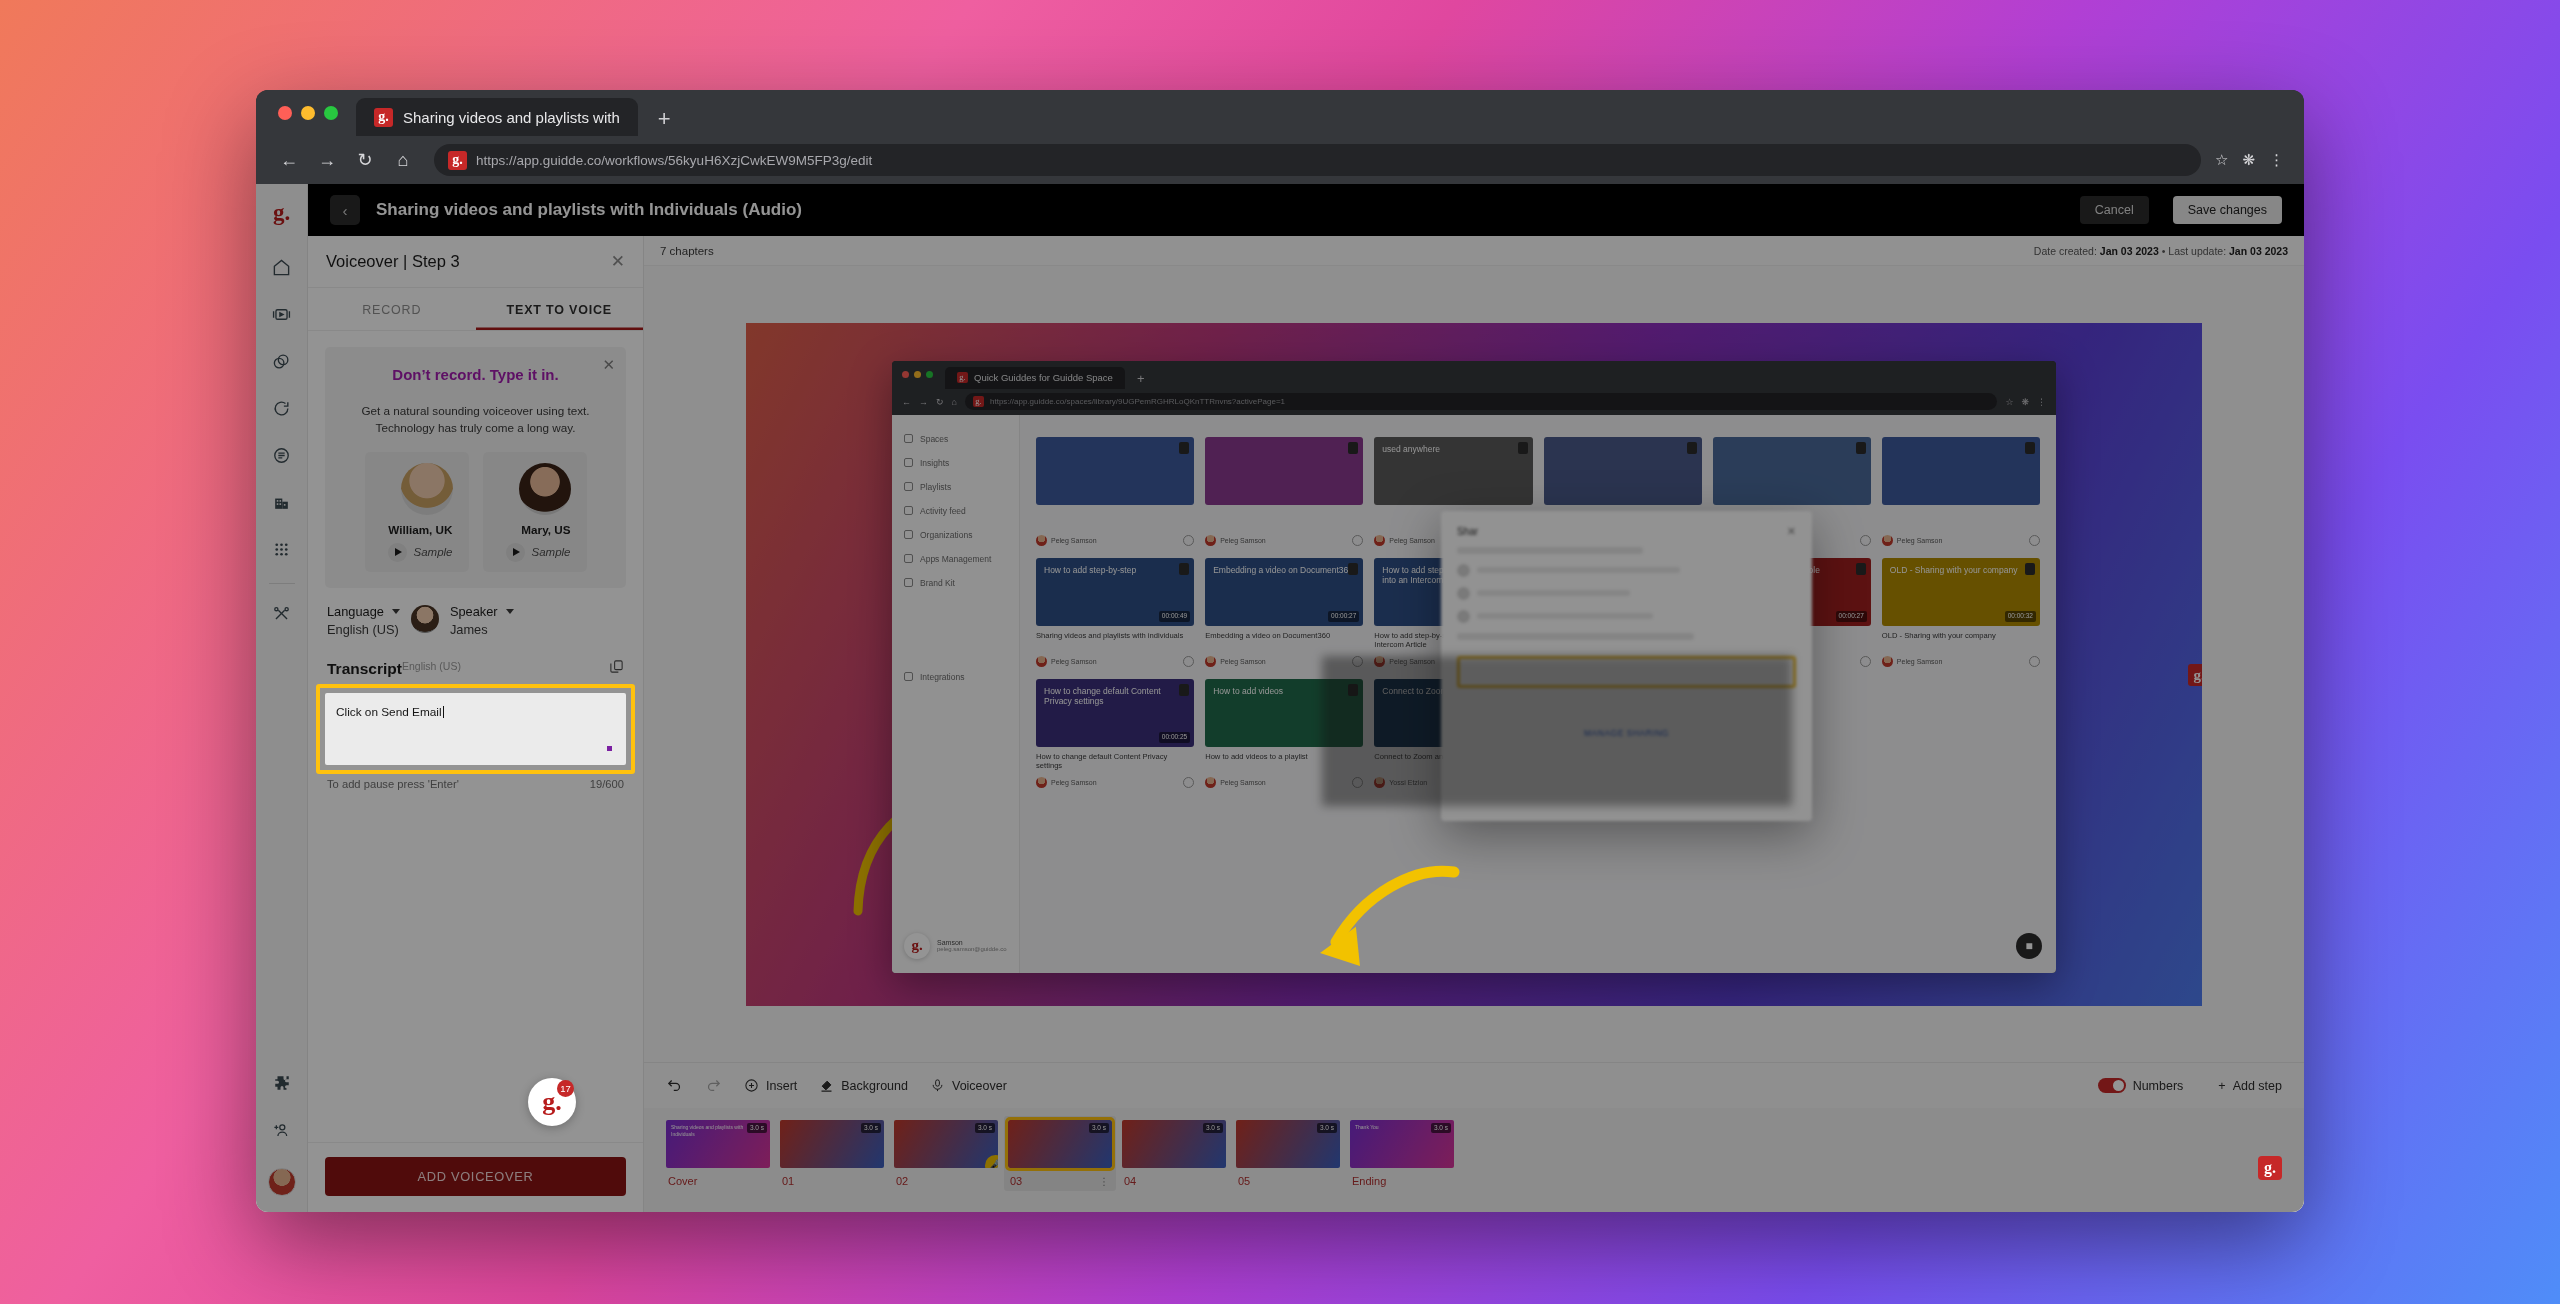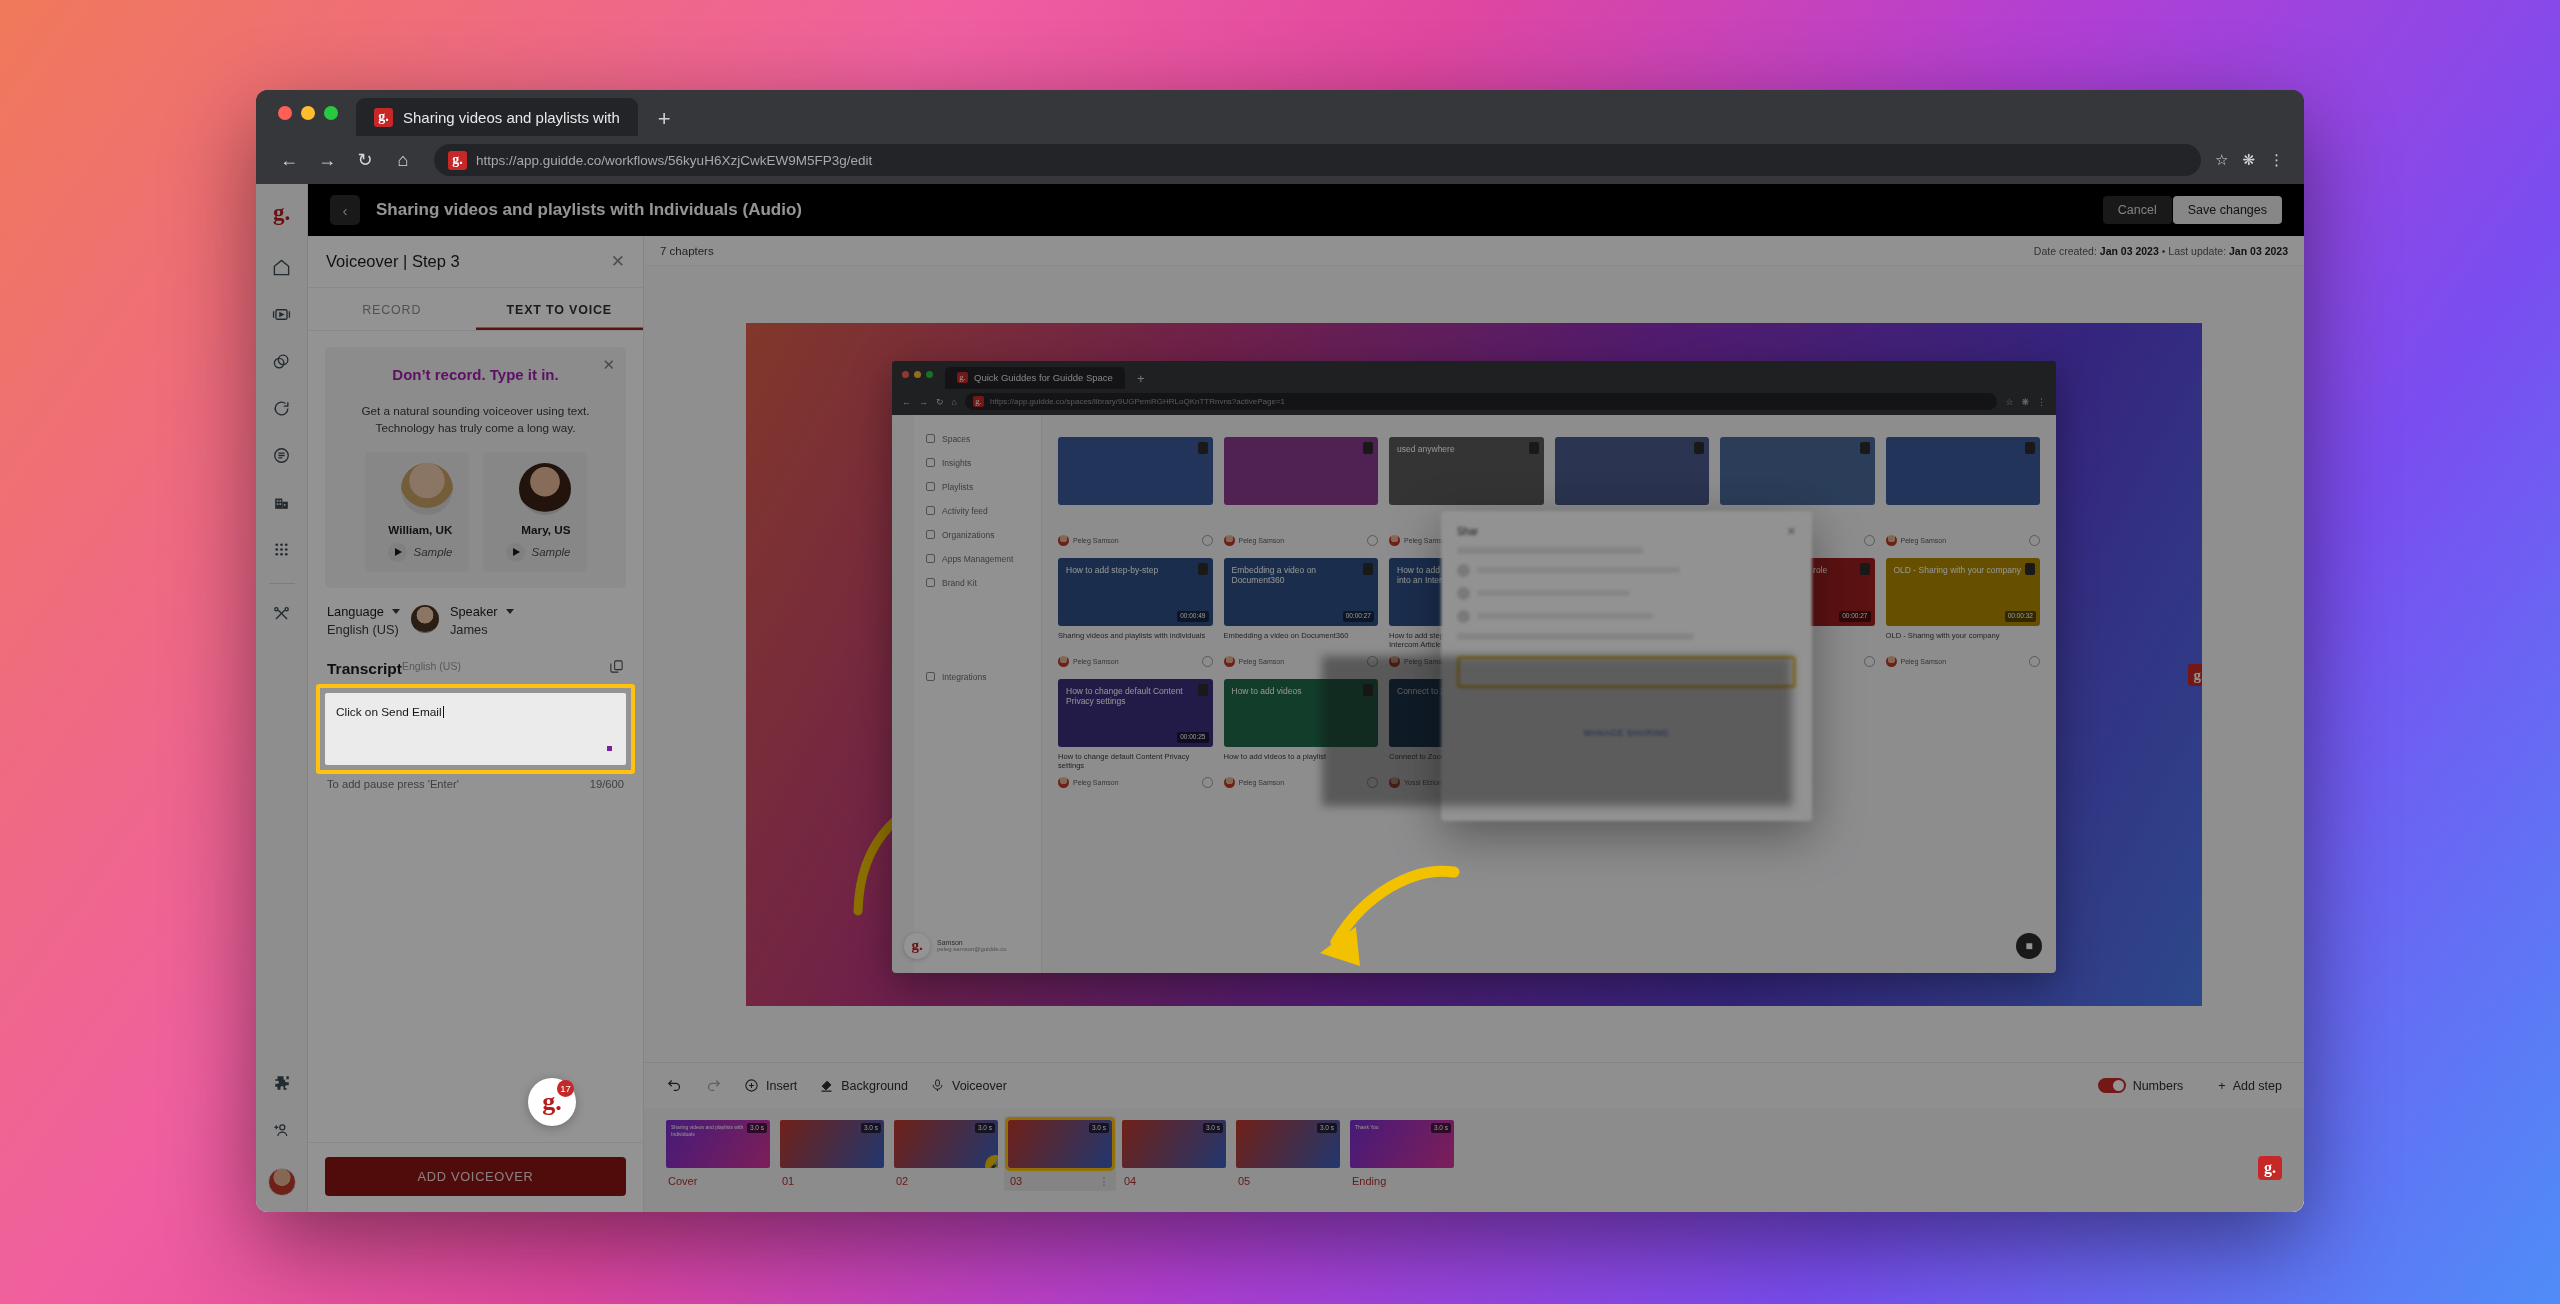--- a/index.html
+++ b/index.html
@@ -101,21 +101,21 @@
   .maincol { flex: 1; display: flex; flex-direction: column; min-width: 0; }
   .topbar {
     height: 52px; background: #000; display: flex; align-items: center;
     padding: 0 22px; gap: 16px; flex: none;
   }
   .backbtn {
     width: 30px; height: 30px; background: #2c2c2c; border-radius: 5px;
     color: #cfcfcf; font-size: 15px; display: flex; align-items: center; justify-content: center;
   }
   .doc-title { color: #fff; font-size: 17px; font-weight: bold; }
-  .topbar-right { margin-left: auto; display: flex; gap: 1px; }
+  .topbar-right { margin-left: auto; display: flex; gap: 24px; }
   .btn-cancel {
     background: #2c2c2c; color: #ddd; font-size: 12.5px;
     padding: 7px 15px; border-radius: 4px;
   }
   .btn-save {
     background: #e9e9e9; color: #222; font-size: 12.5px;
     padding: 7px 15px; border-radius: 4px;
   }
 
   .body { flex: 1; display: flex; min-height: 0; }
@@ -234,21 +234,21 @@
     height: 22px; background: #232427; border-radius: 5px 5px 0 0;
     display: flex; align-items: center; gap: 6px; padding: 0 12px;
     font-size: 9.5px; color: #e0e0e2; white-space: nowrap;
   }
   .ib-fav { width: 11px; height: 11px; background: #c62828; border-radius: 2px;
     color: #fff; font-size: 8.5px; line-height: 11px; text-align: center; font-family:"Liberation Serif",serif; }
   .ib-url-row { height: 26px; background: #35373b; display: flex; align-items: center; gap: 8px; padding: 0 10px; color: #c8c8cc; font-size: 9px; }
   .ib-omni { flex: 1; height: 17px; background: #232427; border-radius: 9px; display: flex; align-items: center; gap: 6px; padding: 0 8px; }
   .ib-omni .u { font-size: 8px; color: #9a9a9f; }
   .ib-page { height: 558px; background: #f3f3f5; display: flex; }
-  .ib-side { width: 128px; background: #fafafa; border-right: 1px solid #e6e6e6; padding: 12px 10px; margin-left: 22px; }
+  .ib-side { width: 128px; background: #fafafa; border-right: 1px solid #e6e6e6; padding: 12px 10px; }
   .ib-side-item { display: flex; align-items: center; gap: 7px; font-size: 8.5px; color: #6b6b6b; padding: 7px 2px; }
   .ib-side-item .sq { width: 9px; height: 9px; border: 1.2px solid #8a8a8a; border-radius: 2px; flex: none; }
   .ib-main { flex: 1; padding: 22px 16px 0; overflow: hidden; }
   .ib-grid { display: grid; grid-template-columns: repeat(6, 1fr); gap: 12px 11px; }
   .ib-card { }
   .ib-thumb { height: 68px; border-radius: 3px; position: relative; padding: 7px 8px;
     font-size: 8.5px; color: #fff; line-height: 1.25; overflow: hidden; }
   .ib-thumb .dur { position: absolute; right: 4px; bottom: 4px; background: rgba(0,0,0,.5);
     color: #fff; font-size: 6.5px; padding: 1px 3px; border-radius: 2px; }
   .ib-thumb .lst { position: absolute; right: 5px; top: 5px; width: 10px; height: 12px;

